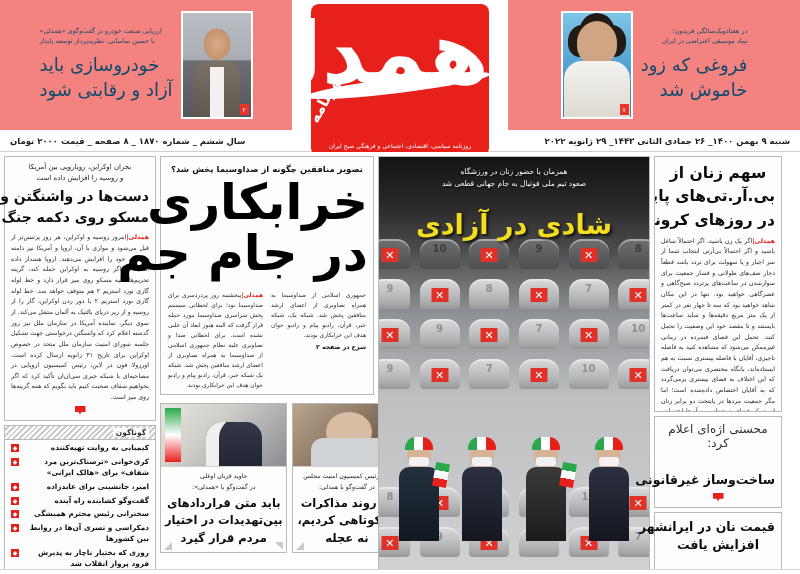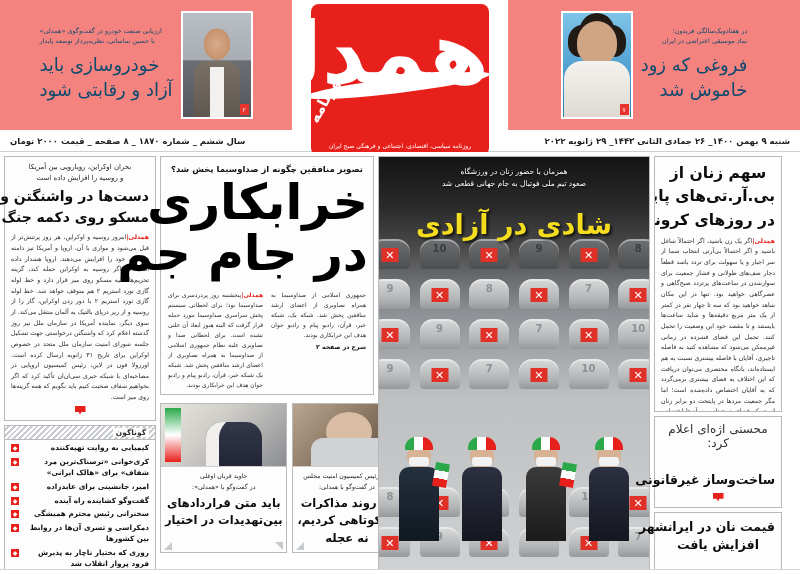--- a/index.html
+++ b/index.html
@@ -466,20 +466,21 @@
       <div class="iv-row">
         <div class="iv-box">
           <div class="iv-photo p1"></div>
           <div class="iv-kicker">
             <div>جاوید قربان اوغلی</div>
             <div>در گفت‌وگو با «همدلی»:</div>
           </div>
           <div class="iv-head">
             <div>باید متن قراردادهای</div>
             <div>بین‌تهدیدات در اختیار</div>
+            <div>مردم قرار گیرد</div>
           </div>
           <span class="corner l"></span>
           <span class="corner r"></span>
         </div>
 
         <div class="iv-box">
           <div class="iv-photo p2"></div>
           <div class="iv-kicker">
             <div>نائب‌رئیس کمیسیون امنیت مجلس</div>
             <div>در گفت‌وگو با همدلی:</div>

